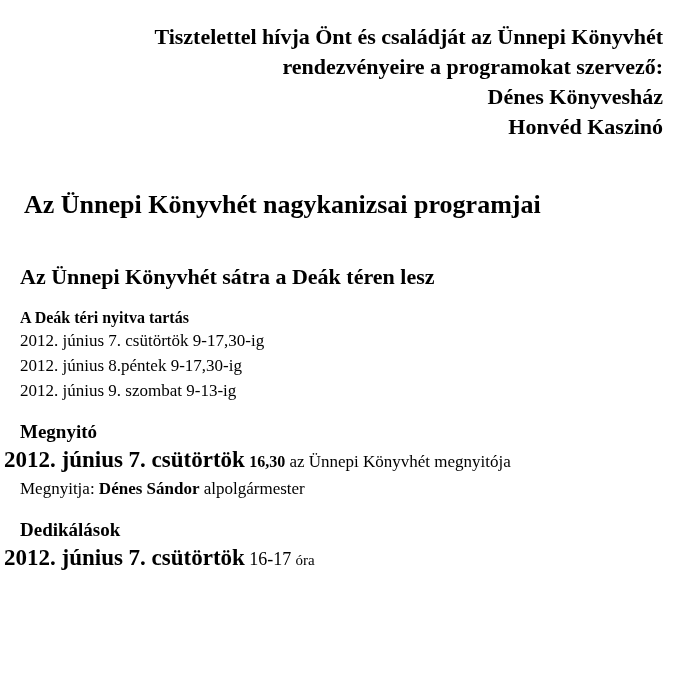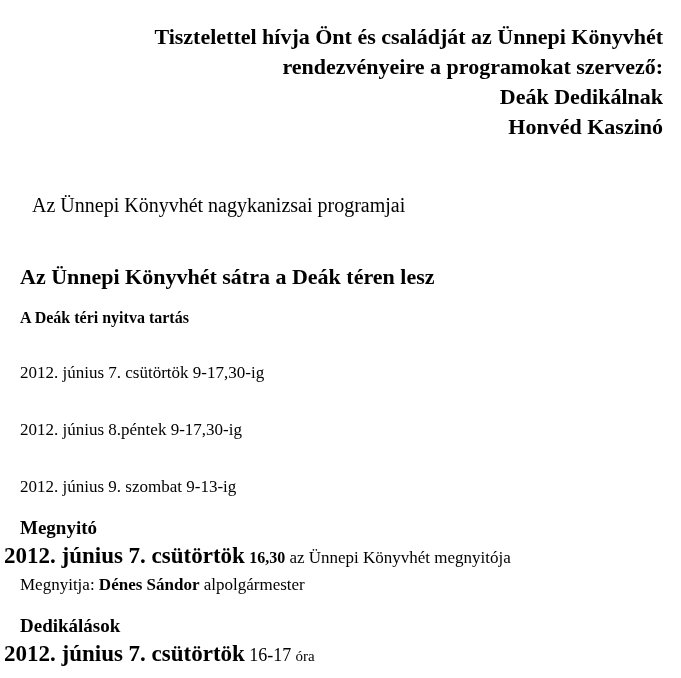--- a/index.html
+++ b/index.html
@@ -22,43 +22,42 @@
     padding-top: 22px;
     padding-right: 18px;
     padding-left: 28px;
     text-align: right;
     font-weight: bold;
     font-size: 22px;
     line-height: 30px;
   }
   
   .heading-main {
-    margin: 48px 0 0 32px;
-    font-weight: normal;
-    font-size: 20px;
+    margin: 48px 0 0 24px;
+    font-weight: bold;
+    font-size: 26px;
     line-height: 30px;
   }
   .heading-venue {
     margin: 42px 0 0 20px;
     font-weight: bold;
     font-size: 22px;
     line-height: 30px;
   }
   
   .hours-title {
     margin: 15px 0 0 20px;
     font-weight: bold;
     font-size: 16px;
     line-height: 21px;
   }
   .hours-line {
     margin-left: 20px;
     font-size: 17px;
     line-height: 25px;
-    margin-top: 32px;
   }
   .program-title {
     margin: 14px 0 0 20px;
     font-weight: bold;
     font-size: 19px;
     line-height: 26px;
   }
   .section-title {
     margin: 16px 0 0 20px;
     font-weight: bold;
@@ -97,21 +96,21 @@
   }
 </style>
 </head>
 <body>
 
 <div class="page">
 
   <div class="invitation">
     <div>Tisztelettel hívja Önt és családját az Ünnepi Könyvhét</div>
     <div>rendezvényeire a programokat szervező:</div>
-    <div>Deák Dedikálnak</div>
+    <div>Dénes Könyvesház</div>
     <div>Honvéd Kaszinó</div>
   </div>
 
   <div class="heading-main">Az Ünnepi Könyvhét nagykanizsai programjai</div>
   <div class="heading-venue">Az Ünnepi Könyvhét sátra a Deák téren lesz</div>
 
   <div class="hours-title">A Deák téri nyitva tartás</div>
   <div class="hours-line">2012. június 7. csütörtök 9-17,30-ig</div>
   <div class="hours-line">2012. június 8.péntek 9-17,30-ig</div>
   <div class="hours-line">2012. június 9. szombat 9-13-ig</div>

